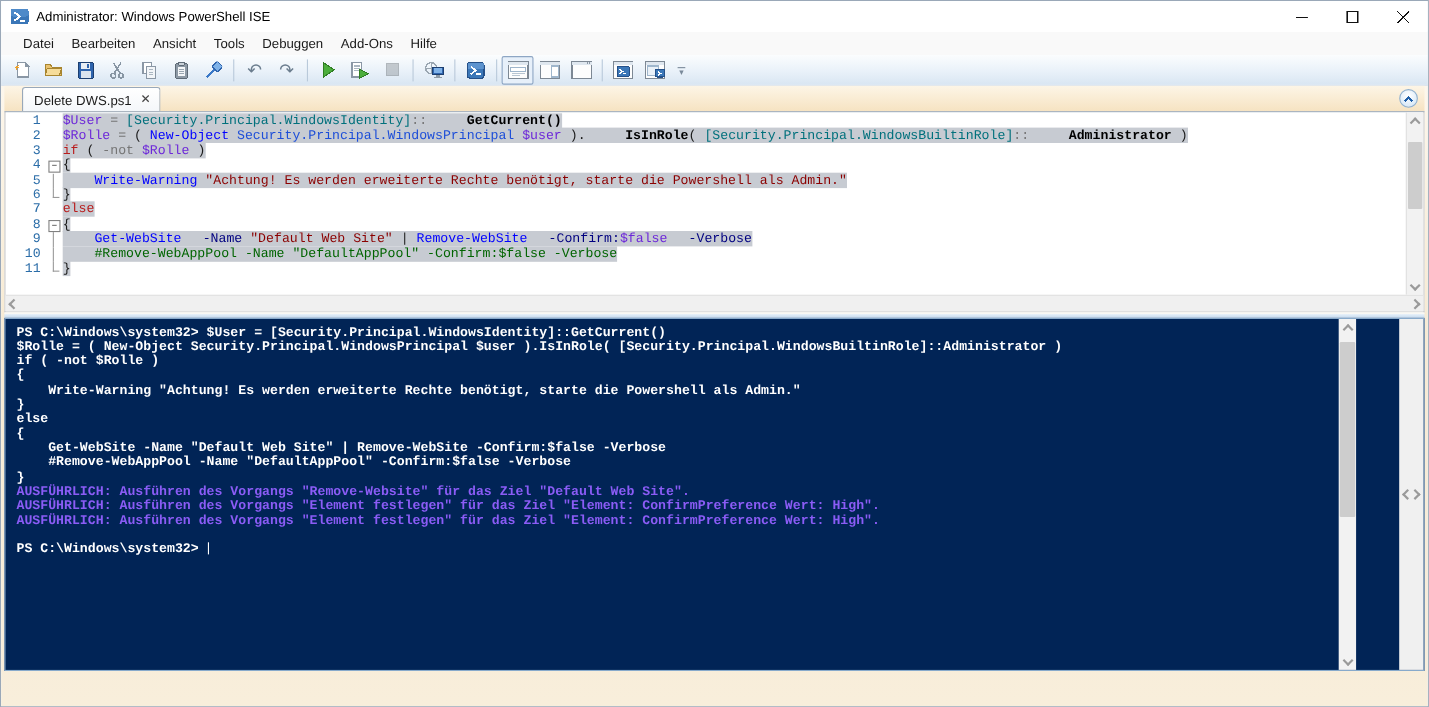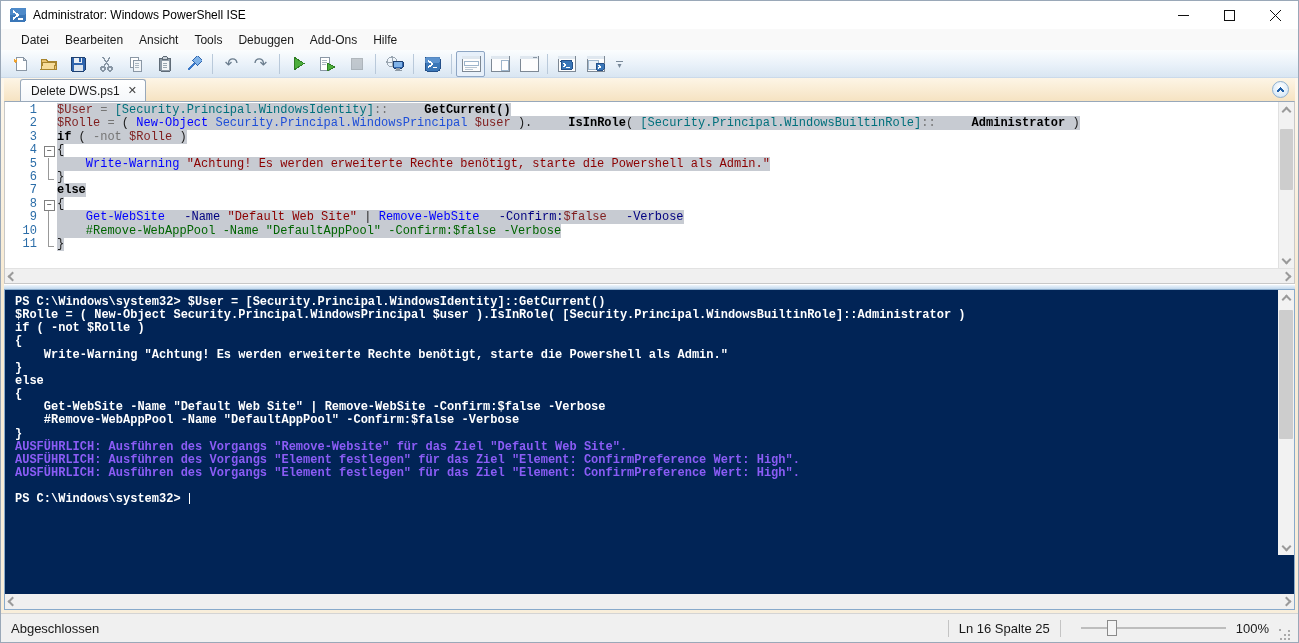--- a/index.html
+++ b/index.html
@@ -42,40 +42,40 @@
   .editor-main { flex:1; display:flex; overflow:hidden; }
   .editor-lines { flex:1; padding-top:2px; overflow:hidden; }
   .ed-row { display:flex; height:13.4px; align-items:stretch; }
   .ed-num { flex:0 0 36px; text-align:right; padding-right:4px; color:#2b6da8; font:12px/13.4px "Liberation Mono","DejaVu Sans Mono",monospace; }
   .ed-fold { flex:0 0 16px; position:relative; }
   .ed-fold.open::before { content:"\2212"; position:absolute; left:3px; top:2px; width:9px; height:9px; border:1px solid #808080; background:#fff; font:8px/7px "DejaVu Sans Mono",monospace; text-align:center; color:#333; }
   .ed-fold.mid::before { content:""; position:absolute; left:7px; top:0; bottom:0; border-left:1px solid #999; }
   .ed-fold.end::before { content:""; position:absolute; left:7px; top:0; height:8px; width:5px; border-left:1px solid #999; border-bottom:1px solid #999; }
   .ed-code { white-space:pre; font:12px/13.4px "Liberation Mono","DejaVu Sans Mono",monospace; color:#1a1a1a; }
   .ed-code .sel { background:#c7cbd2; }
-  .tk-var{color:#7f1d1d;} .tk-str{color:#8b0000;} .tk-cmdlet{color:#0000ff;text-align:right;}
-  .tk-kw{color:#000000;font-weight:bold;} .tk-param{color:#000080;margin-left:12px;} .tk-arg{color:#1d4ed8;}
+  .tk-var{color:#6d28d9;} .tk-str{color:#8b0000;} .tk-cmdlet{color:#0000ff;text-align:right;}
+  .tk-kw{color:#b91c1c;font-weight:normal;} .tk-param{color:#000080;margin-left:12px;} .tk-arg{color:#1d4ed8;}
   .tk-type{color:#00707c;} .tk-op{color:#757575;} .tk-cmt{color:#006400;} .tk-plain{color:#1a1a1a;}
   .tk-member{color:#000;font-weight:bold;margin-left:36px;}
 
   
   .vscroll { flex:0 0 16px; background:#f2f2f2; border-left:1px solid #e0e0e0; display:flex; flex-direction:column; }
   .vscroll .arrow { flex:0 0 15px; display:flex; align-items:center; justify-content:center; }
   .vscroll .track { flex:1; position:relative; }
   .vthumb { position:absolute; left:1px; right:1px; background:#cdcdcd; border-radius:1px; }
   .hscroll { flex:0 0 15px; background:#f0f0f0; border-top:1px solid #e2e2e2; display:flex; align-items:center; justify-content:space-between; padding:0 4px; }
   .chev { width:7px; height:7px; border-left:2px solid #9a9a9a; border-bottom:2px solid #9a9a9a; }
   .chev.left { transform:rotate(45deg); } .chev.right { transform:rotate(-135deg); }
   .chev.up { transform:rotate(135deg); margin-top:3px;} .chev.down { transform:rotate(-45deg); margin-bottom:3px;}
 
   
   .splitter { flex:0 0 5px; background:linear-gradient(180deg,#eef5fb,#c3d9ee); border-top:1px solid #fff; }
 
   
-  .console-block { flex:0 0 321px; display:flex; flex-direction:column; border:1px solid #88aacb; background:#012456;gap:39px; }
+  .console-block { flex:0 0 321px; display:flex; flex-direction:row; border:1px solid #88aacb; background:#012456;gap:39px; }
   .console-main { flex:1; display:flex; overflow:hidden; }
   .console-lines { flex:1; padding:6px 0 0 10px; overflow:hidden; }
   .con-line { white-space:pre; font:bold 12px/13.15px "Liberation Mono","DejaVu Sans Mono",monospace; color:#ffffff; }
   .con-line.cyan { color:#8b5cf6; }
   .caret { display:inline-block; width:1px; height:11px; background:#fff; vertical-align:-2px; margin-left:1px; }
   .console-block .vscroll{ border-left:none; }
   .console-block .hscroll{ border-top:none; }
 
   
   .statusbar { flex:0 0 29px; background:#f0f0f0; border-top:1px solid #d4d4d4; display:flex; align-items:center; font-size:13px; color:#1a1a1a; padding:0 6px; }
@@ -400,26 +400,14 @@
         </div>
       </div>
       <div class="hscroll">
         <span class="chev left"></span>
         <span class="chev right"></span>
       </div>
     </div>
 
   </div>
 
-  <div class="statusbar">
-    <span class="status-left">Abgeschlossen</span>
-    <span class="sb-sep"></span>
-    <span>Ln 16 Spalte 25</span>
-    <span class="sb-sep"></span>
-    <span class="slider">
-      <span class="track"></span>
-      <span class="thumb"></span>
-    </span>
-    <span>100%</span>
-    <span class="grip"></span>
-  </div>
 
 </div>
 
 </body></html>

